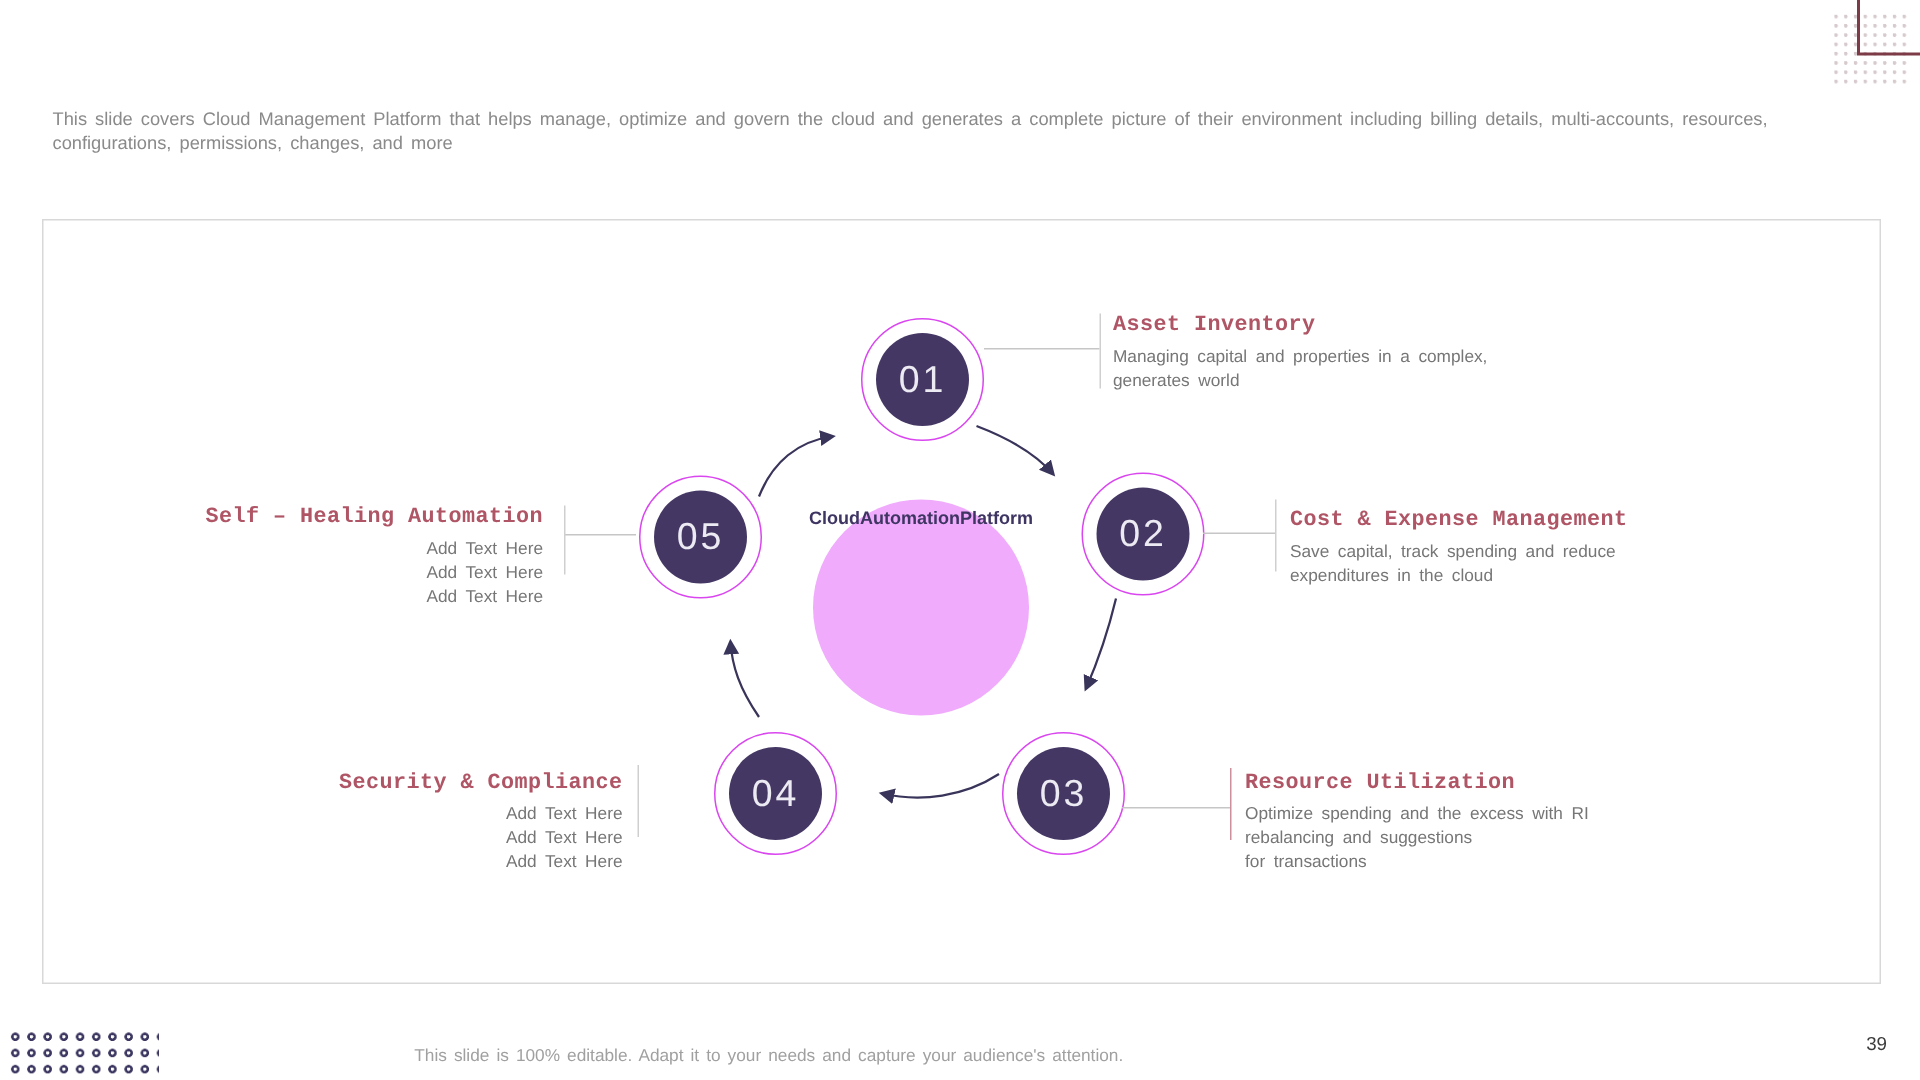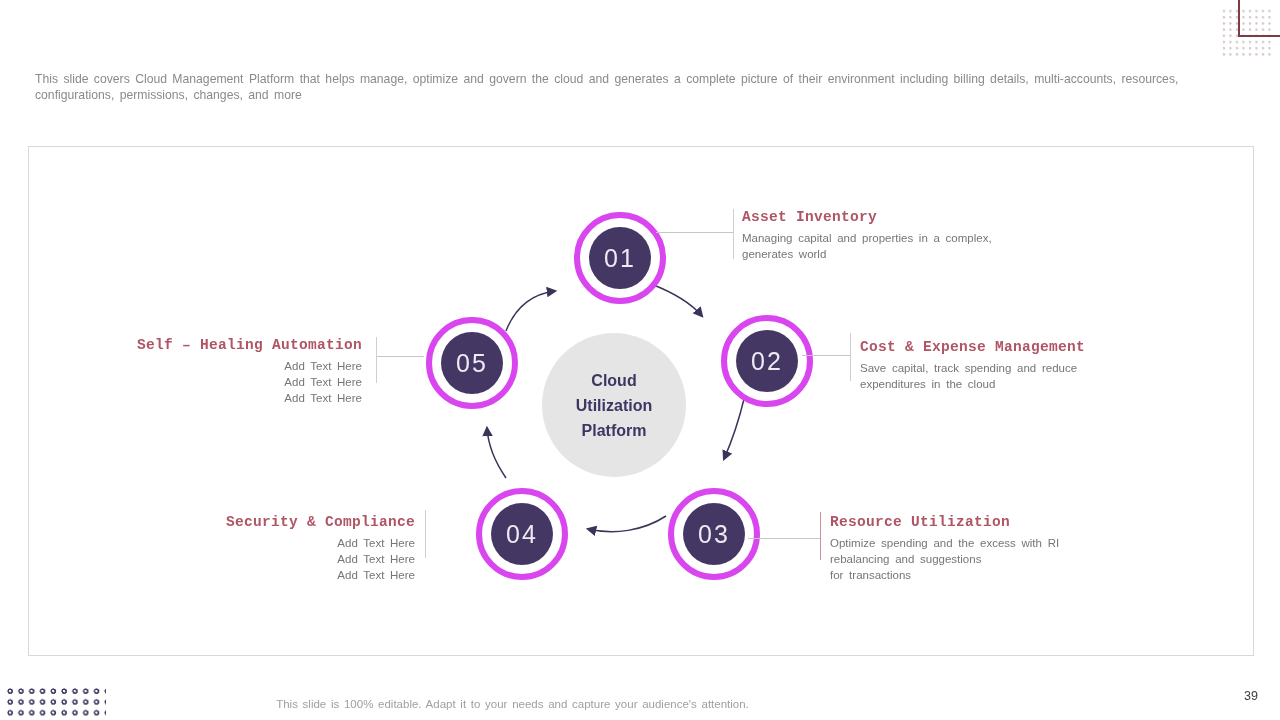--- a/index.html
+++ b/index.html
@@ -19,24 +19,24 @@
            background-image:radial-gradient(circle at 3px 3px,#d6cacd 1.1px,transparent 1.4px);
            background-size:6.5px 6.2px;}
 
   
   .panel{position:absolute;left:28px;top:146px;width:1224px;height:508px;
          border:1px solid #d8d8d8;background:#fff;}
 
   
   .arrows{position:absolute;left:0;top:0;pointer-events:none;}
   .center-circle{position:absolute;left:542px;top:333px;width:144px;height:144px;border-radius:50%;
-                 background:#e5e5e5;display:flex;flex-direction:column;justify-content:center;
-                 text-align:center;font-weight:bold;font-size:16px;line-height:25px;color:#3f3563;}
+                 background:#f0abfc;display:flex;flex-direction:row;justify-content:center;
+                 text-align:center;font-weight:bold;font-size:12px;line-height:25px;color:#3f3563;}
   .node{position:absolute;width:80px;height:80px;border-radius:50%;background:#fff;
-        border:6px solid #d946ef;display:flex;align-items:center;justify-content:center;}
+        border:1px solid #d946ef;display:flex;align-items:center;justify-content:center;}
   .node-inner{width:62px;height:62px;border-radius:50%;background:#453764;display:flex;
               align-items:center;justify-content:center;color:#eceaf2;font-size:25px;
               letter-spacing:2px;}
 
   
   .hline{position:absolute;height:1px;background:#c6c6c6;}
   .vline{position:absolute;width:1px;background:#cfcfcf;}
   .vline.rose{background:#cc8f9b;}
 
   
@@ -77,21 +77,21 @@
     </defs>
     <path d="M 506,331 C 515,308 532,294 555,291" fill="none" stroke="#39345a" stroke-width="1.5" marker-end="url(#ah)"></path>
     <path d="M 651,284 C 672,292 690,302 702,316" fill="none" stroke="#39345a" stroke-width="1.5" marker-end="url(#ah)"></path>
     <path d="M 744,399 C 738,424 731,443 724,459" fill="none" stroke="#39345a" stroke-width="1.5" marker-end="url(#ah)"></path>
     <path d="M 666,516 C 643,531 614,535 588,529" fill="none" stroke="#39345a" stroke-width="1.5" marker-end="url(#ah)"></path>
     <path d="M 506,478 C 493,459 488,444 487,428" fill="none" stroke="#39345a" stroke-width="1.5" marker-end="url(#ah)"></path>
   </svg>
 
   <div class="center-circle">
     <div>Cloud</div>
-    <div>Utilization</div>
+    <div>Automation</div>
     <div>Platform</div>
   </div>
 
   <div class="node" style="left:574px;top:212px;">
     <div class="node-inner">
       <span>01</span>
     </div>
   </div>
   <div class="node" style="left:721px;top:315px;">
     <div class="node-inner">

